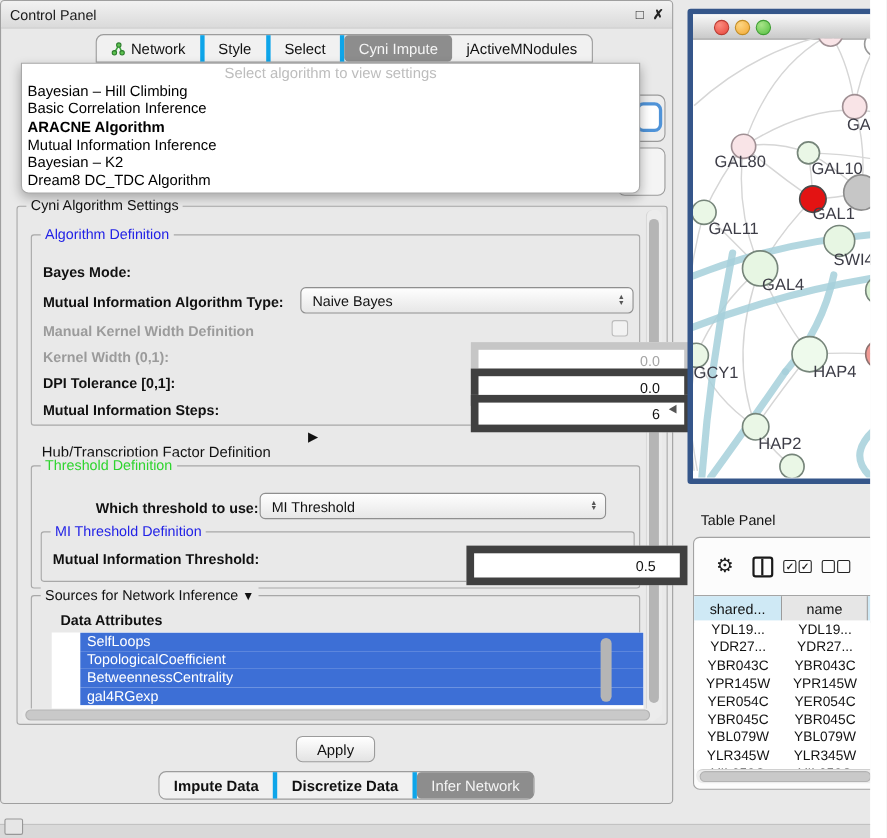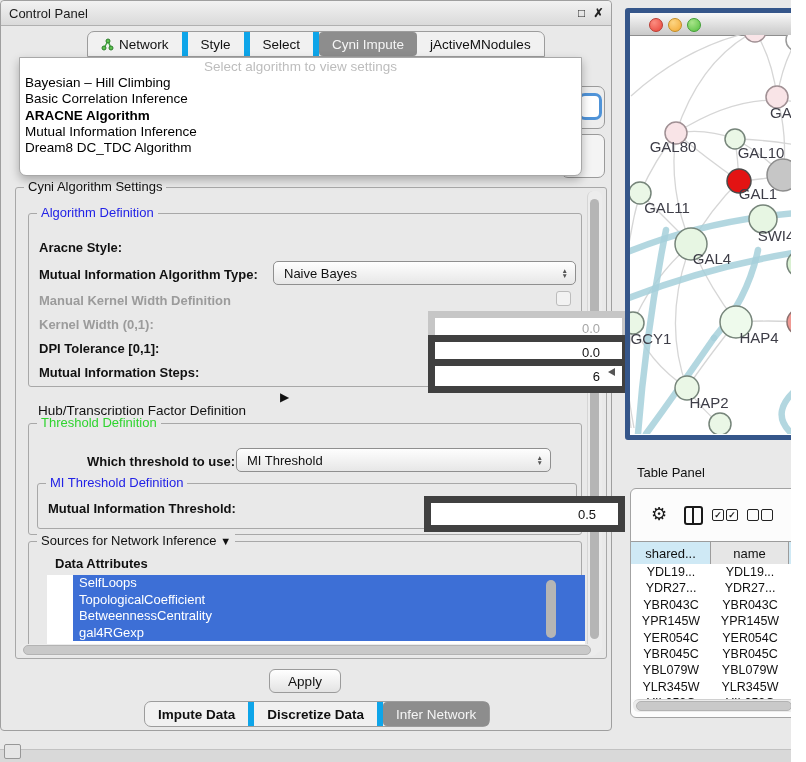--- a/index.html
+++ b/index.html
@@ -13,21 +13,21 @@
       border-radius:4px 4px 0 0;display:flex;align-items:center;padding:0 8px;}
   .cp-title .t{font-size:13px;color:#1a1a1a;}
   .winbtn{position:absolute;top:4px;width:15px;height:15px;display:flex;align-items:center;
       justify-content:center;font-size:12px;font-weight:bold;color:#222;cursor:default;}
   
   .tabgrp{position:absolute;display:flex;height:24px;border:1px solid #9c9c9c;
       background:#f1f1f1;align-items:stretch;}
   .tabgrp.top{left:86px;top:30px;border-radius:7px 7px 0 0;}
   .tabgrp.bottom{left:143px;top:700px;border-radius:7px;}
   .tab{display:flex;align-items:center;padding:0 13px;font-size:13.5px;color:#111;
-      border-right:6px solid #0ea5e9;white-space:nowrap;}
+      border-right:4px solid #0ea5e9;white-space:nowrap;}
   .tab:last-child{border-right:none;}
   .tab.sel{background:#8d8d8d;color:#f5f5f5;border-radius:4px;border-right:none;}
   .tab .ticon{margin-right:5px;display:inline-flex;}
   
   .popup{position:absolute;left:18px;top:56px;width:561px;height:117px;background:#fff;
       border:1px solid #a8a8a8;border-radius:0 0 7px 7px;z-index:50;
       box-shadow:0 4px 10px rgba(0,0,0,.28);overflow:hidden;}
   .pop-hint{height:17px;line-height:17px;text-align:center;color:#bdbdbd;font-size:13.5px;}
   .pop-item{height:16.3px;line-height:16.3px;padding-left:5px;font-size:13.5px;color:#000;}
   .pop-item.bold{font-weight:bold;}
@@ -152,35 +152,36 @@
     <div class="bluecap" style="left:577px;top:92px;width:18px;height:21px;"></div>
     <div class="sliv" style="left:560px;top:133px;width:42px;height:42px;background:#f4f4f4;"></div>
 
     <div class="popup">
       <div class="pop-hint">Select algorithm to view settings</div>
       <div id="pop-items">
           <div class="pop-item">Bayesian – Hill Climbing</div>
           <div class="pop-item">Basic Correlation Inference</div>
           <div class="pop-item bold">ARACNE Algorithm</div>
           <div class="pop-item">Mutual Information Inference</div>
+          <div class="pop-item">Bayesian – K2</div>
           <div class="pop-item">Dream8 DC_TDC Algorithm</div>
         </div>
     </div>
 
     <div class="fs" style="left:14px;top:186px;width:590px;height:470px;">
       <span class="leg">Cyni Algorithm Settings</span>
 
       <div class="sb-track-v" style="left:571px;top:3px;width:14px;height:462px;">
         <div class="sb-thumb" style="left:2px;top:8px;width:9px;height:440px;"></div>
       </div>
 
       <div class="fs" style="left:12px;top:25px;width:552px;height:172px;">
         <span class="leg blue">Algorithm Definition</span>
 
-        <span class="lbl b" style="left:10px;top:26px;">Aracne Style:</span>
+        <span class="lbl b" style="left:10px;top:26px;">Bayes Mode:</span>
 
         <span class="lbl b" style="left:10px;top:53px;">Mutual Information Algorithm Type:</span>
         <div class="combo" style="left:244px;top:47px;width:303px;height:24px;box-sizing:border-box;">
           <span>Naive Bayes</span>
           <span class="spin">
               <span>▲</span>
               <span>▼</span>
             </span>
         </div>
 

